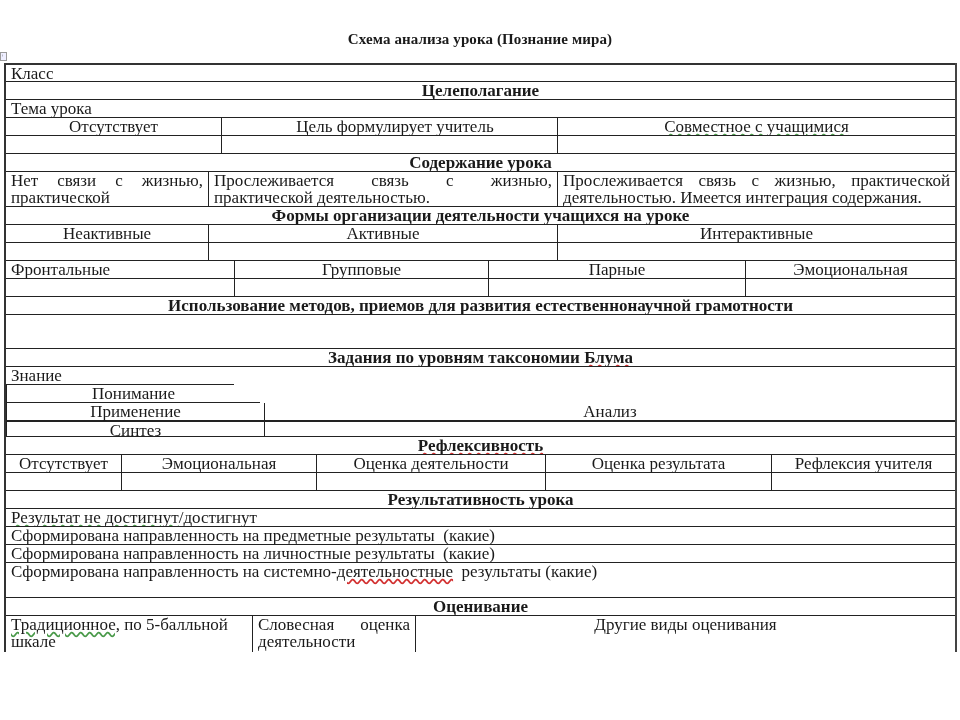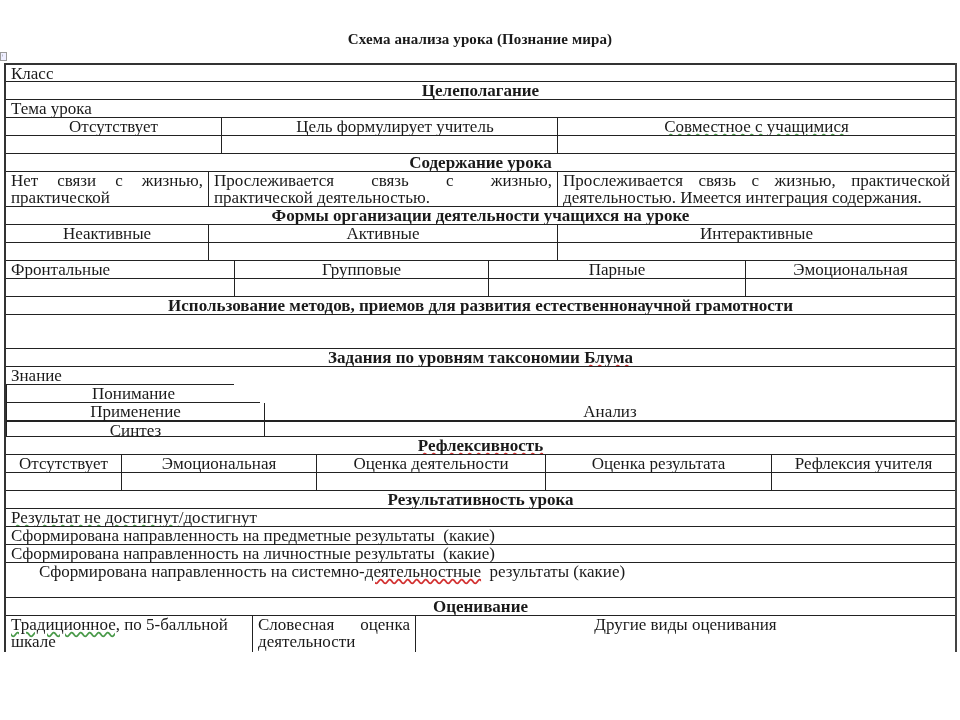--- a/index.html
+++ b/index.html
@@ -158,21 +158,21 @@
     <div class="cell" style="width:100%;">
       <span class="sq-green">Результат не достигнут</span><span>/достигнут</span>
     </div>
   </div>
   <div class="row" style="height:18px;">
     <div class="cell" style="width:100%; white-space:pre;">Сформирована направленность на предметные результаты  (какие)</div>
   </div>
   <div class="row" style="height:18px;">
     <div class="cell" style="width:100%; white-space:pre;">Сформирована направленность на личностные результаты  (какие)</div>
   </div>
-  <div class="row" style="height:35px;padding-left:28px;">
+  <div class="row" style="height:35px;">
     <div class="cell" style="width:100%; white-space:pre;"><span>Сформирована направленность на системно-</span><span class="sq-red">деятельностные</span><span>  результаты (какие)</span></div>
   </div>
 
   <div class="row" style="height:18px;">
     <div class="cell hdr" style="width:100%;">Оценивание</div>
   </div>
   <div class="row" style="height:37px;">
     <div class="cell" style="width:246px;">
       <span class="sq-green">Традиционное,</span><span> по 5-балльной шкале</span>
     </div>

